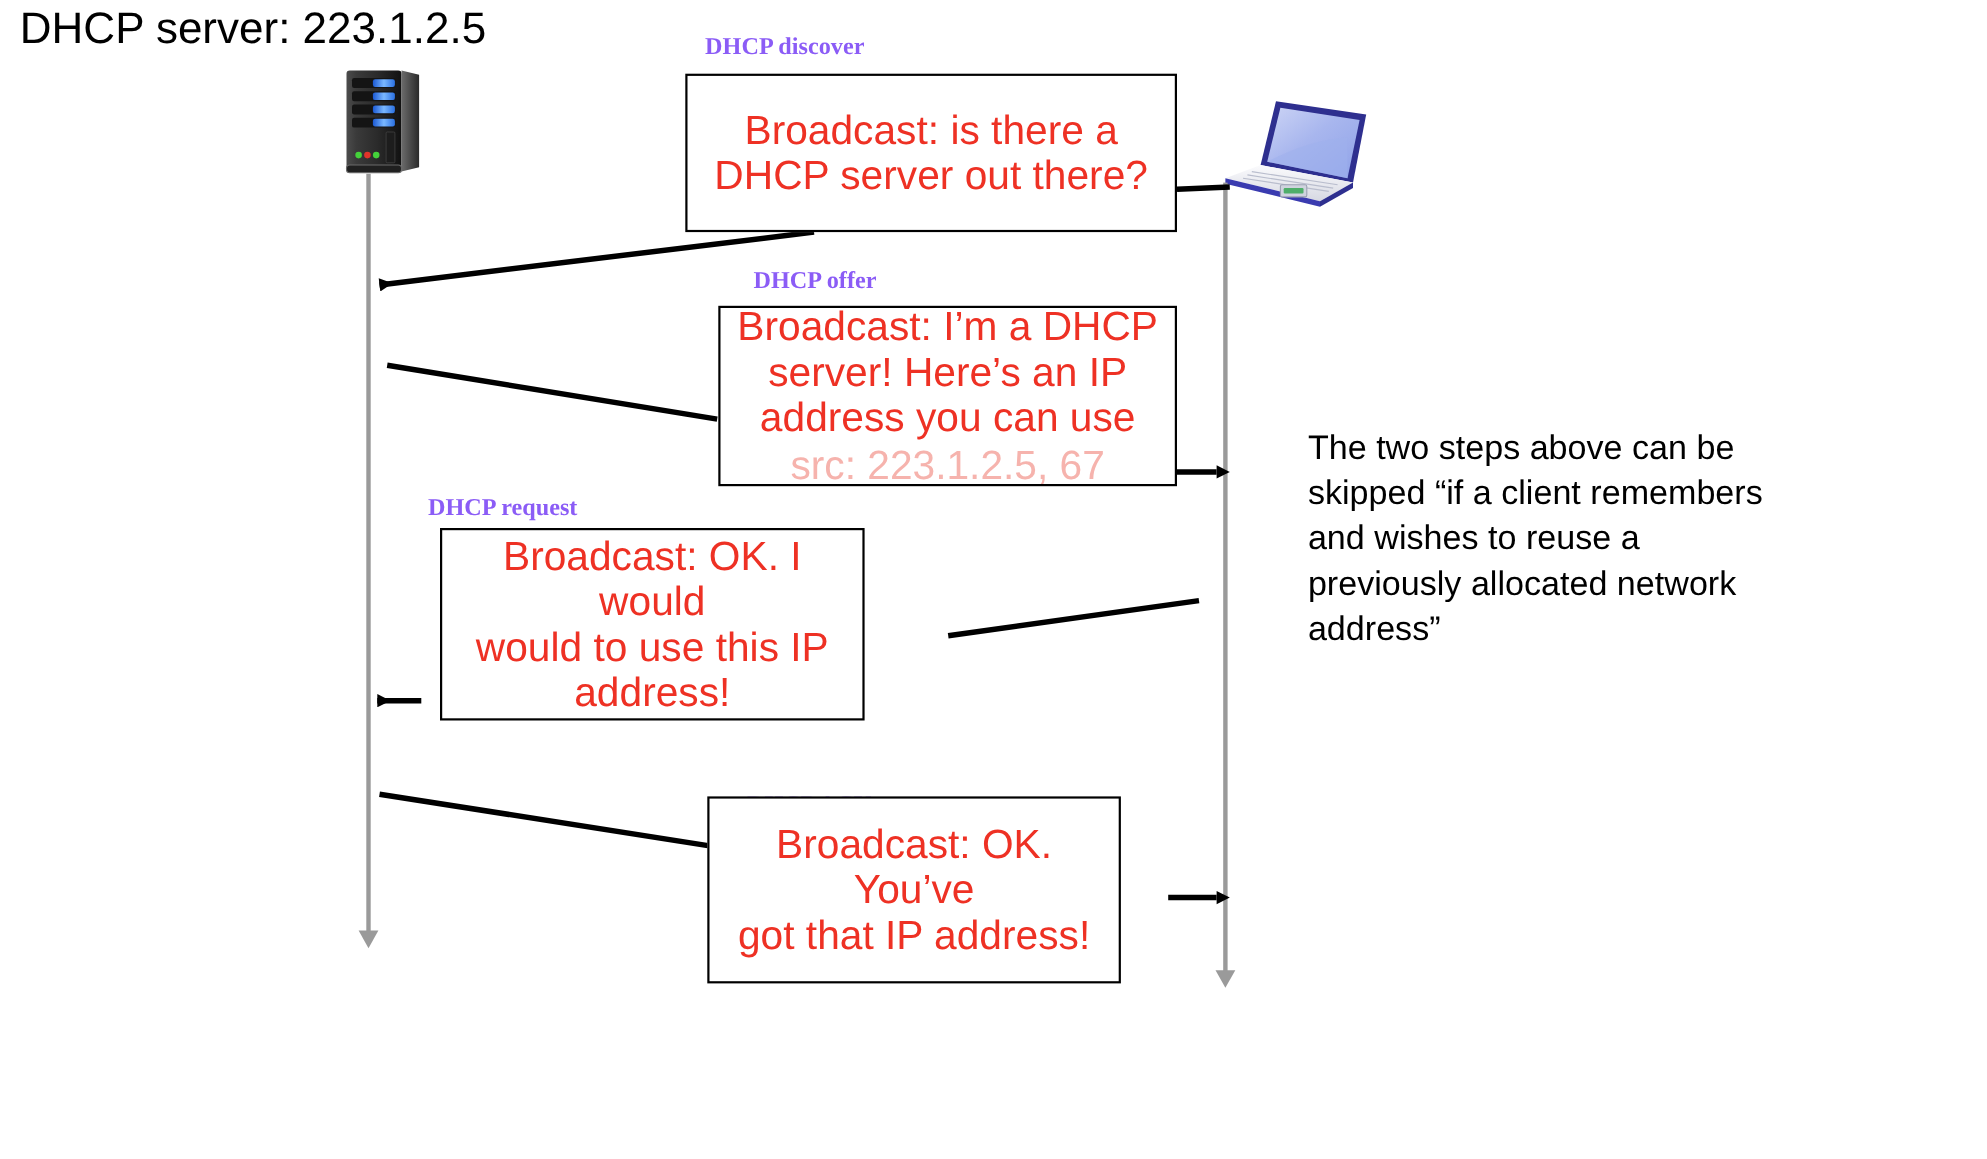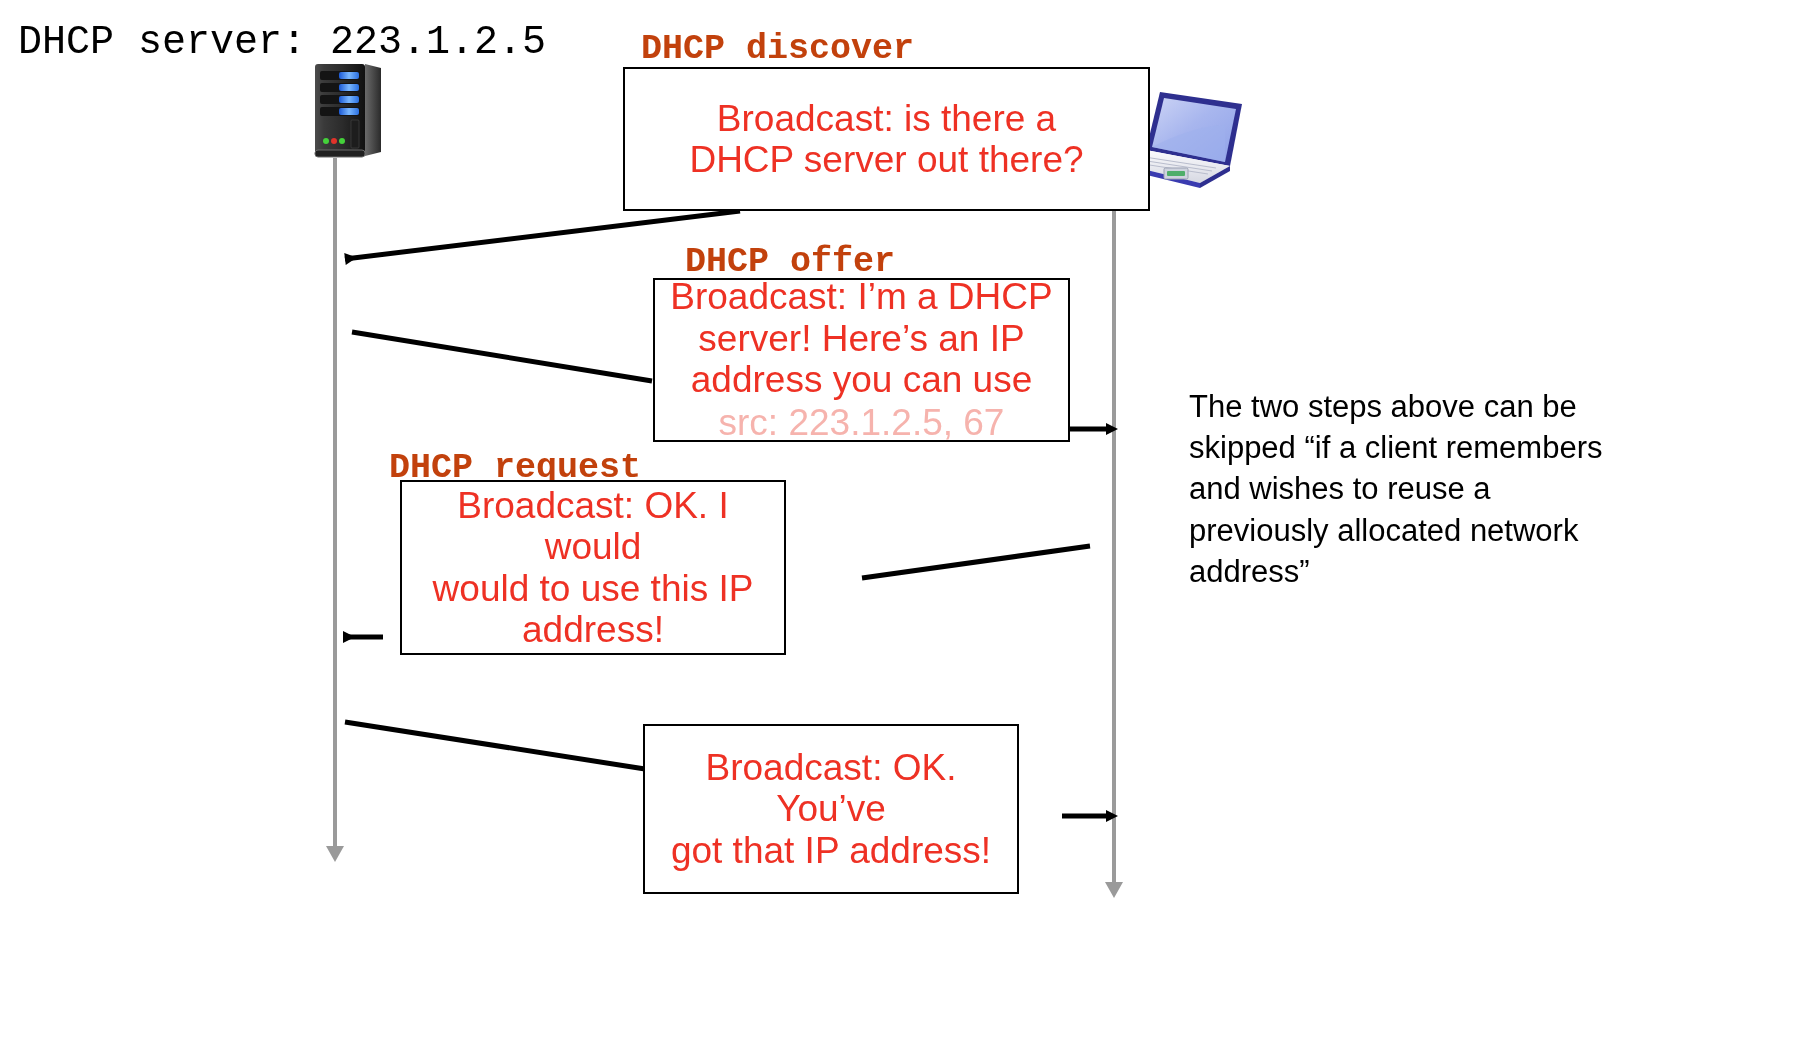--- a/index.html
+++ b/index.html
@@ -17,21 +17,21 @@
   }
 
   
   .endpoint-label {
     position: absolute;
     font-size: 40px;
     color: #000000;
     white-space: nowrap;
     font-weight: 400;
   }
-  #server-label { left: 18px;  top: 20px; font-family: Liberation Mono, monospace; }
+  #server-label { left: 18px;  top: 4px; }
   #client-label { left: 1286px; top: 30px; }
 
   
   .lifeline {
     position: absolute;
     width: 4px;
     background: #9a9a9a;
   }
   .lifeline-head {
     position: absolute;
@@ -41,25 +41,25 @@
     border-right: 9px solid transparent;
     border-top: 16px solid #9a9a9a;
   }
 
   
   .device { position: absolute; }
 
   
   .step-label {
     position: absolute;
-    font-size: 35px;
+    font-size: 22px;
     font-weight: bold;
-    color: #c2410c;
+    color: #8b5cf6;
     white-space: nowrap;
-    font-family: Liberation Mono, monospace;
+    font-family: Liberation Serif, serif;
   }
 
   
   .callout {
     position: absolute;
     box-sizing: border-box;
     border: 2px solid #000000;
     background: #ffffff;
     color: #ee3124;
     font-size: 37px;
@@ -204,21 +204,21 @@
     <line x1="1090" y1="546" x2="862" y2="578" stroke="#000000" stroke-width="5"></line>
 
     <line x1="383" y1="637" x2="343" y2="637" stroke="#000000" stroke-width="5" marker-end="url(#arrowL)"></line>
 
     <line x1="345" y1="722" x2="645" y2="769" stroke="#000000" stroke-width="5"></line>
 
     <line x1="1062" y1="816" x2="1106" y2="816" stroke="#000000" stroke-width="5" marker-end="url(#arrowR)"></line>
   </svg>
 
   <div class="step-label" style="left:641px; top:29px;">DHCP discover</div>
-  <div class="callout" id="box-discover" style="left:623px; top:67px; width:527px; height:144px;">
+  <div class="callout" id="box-discover" style="left:623px; top:67px; width:447px; height:144px;">
     <span class="lines">
       <span>Broadcast: is there a</span><br>
       <span>DHCP server out there?</span>
     </span>
   </div>
 
   <div class="step-label" style="left:685px; top:242px;">DHCP offer</div>
   <div class="callout" id="box-offer" style="left:653px; top:278px; width:417px; height:164px;">
     <span class="lines">
       <span>Broadcast: I’m a DHCP</span><br>

